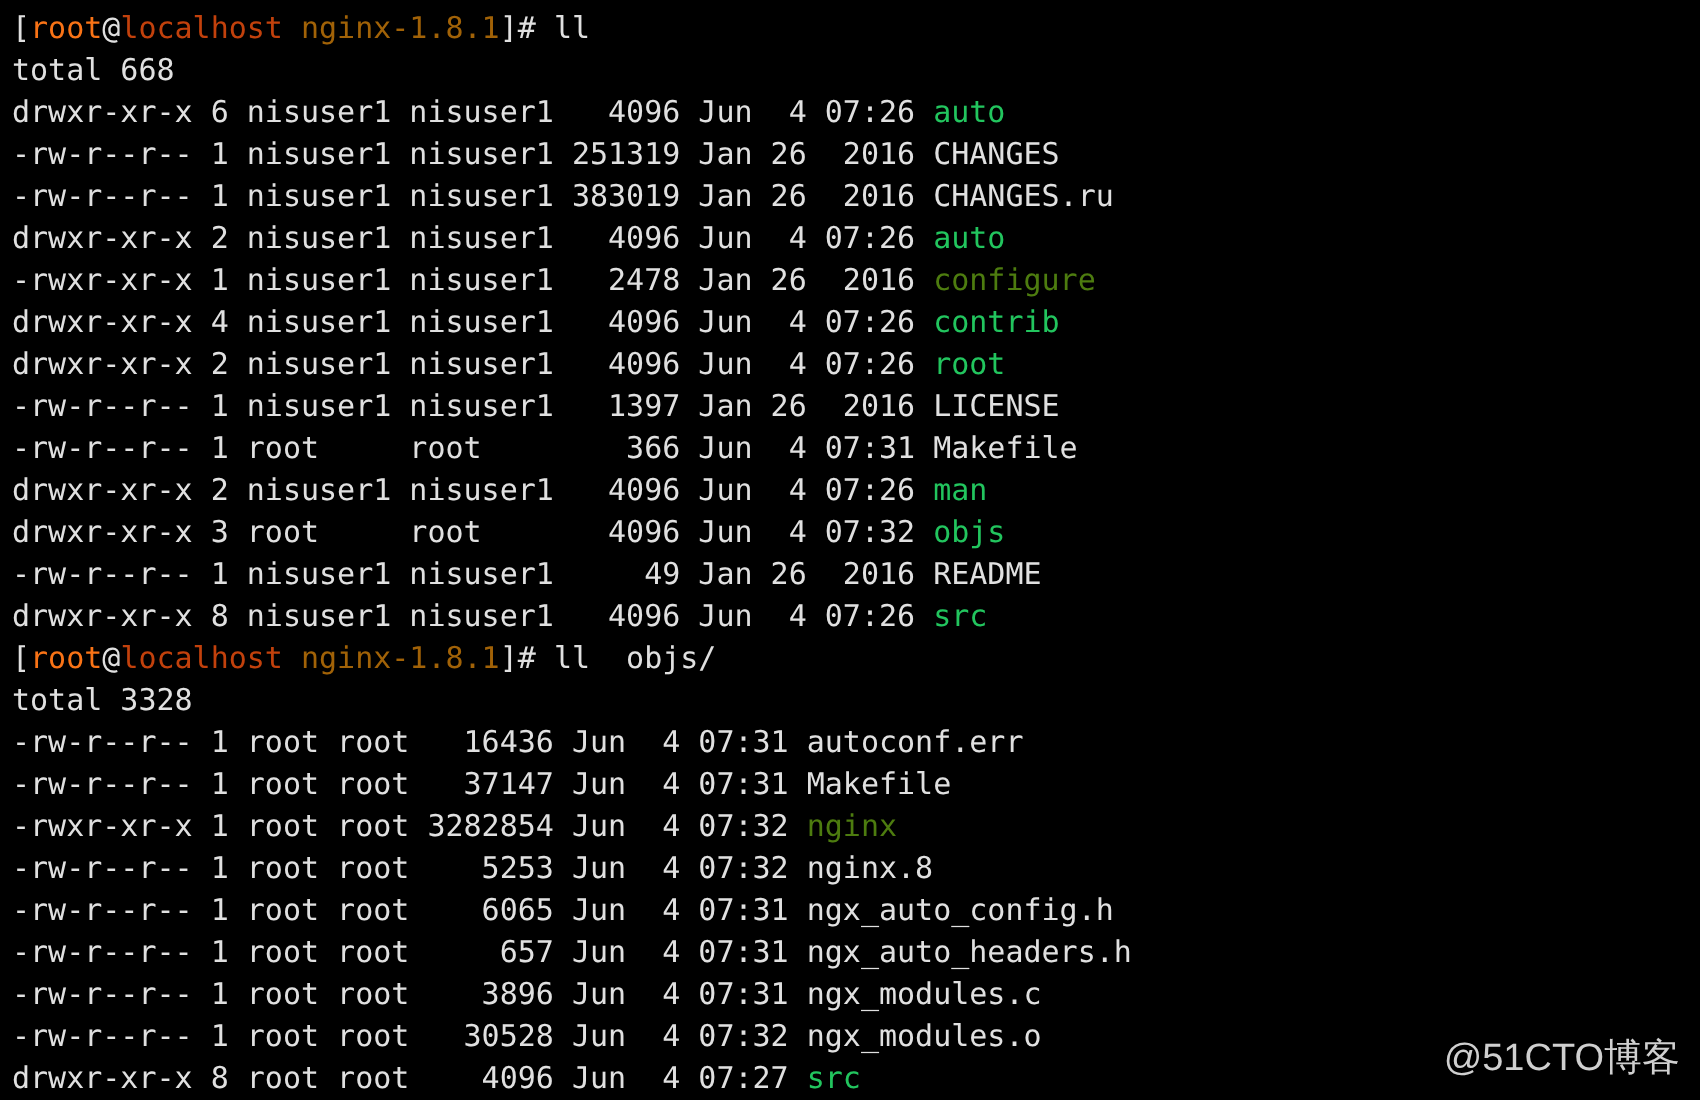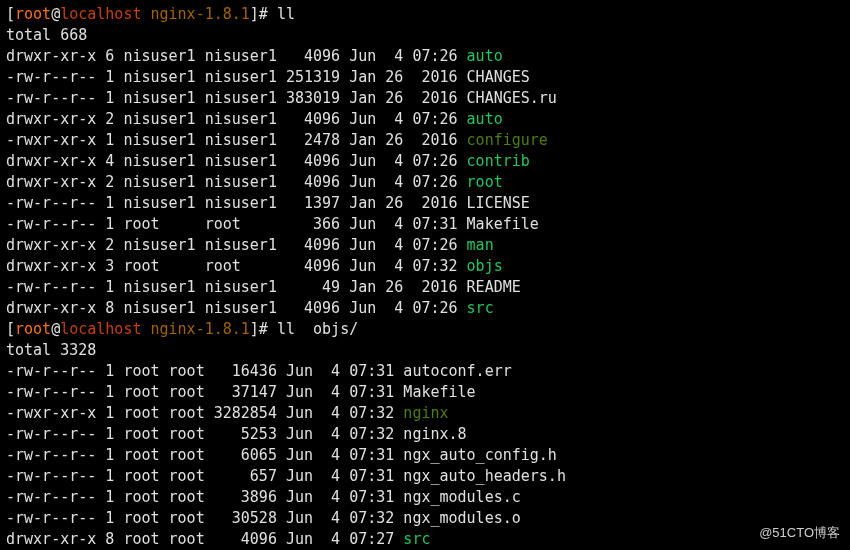--- a/index.html
+++ b/index.html
@@ -23,21 +23,21 @@
   .prompt-path { color: #a16207; }
   .dir  { color: #22c55e; }
   .exec { color: #4d7c0f; }
   .file { color: #e0e0e0; }
   .watermark {
     position: absolute;
     right: 10px;
     bottom: 8px;
     color: #cfcfcf;
     font-family: sans-serif;
-    font-size: 13px;
+    font-size: 19px;
   }
 </style>
 </head>
 <body>
 
 <div class="term"><span>[<span class="prompt-user">root</span><span>@</span><span class="prompt-host">localhost</span><span class="prompt-path"> nginx-1.8.1</span>]# <span>ll</span></span>
 <span>total 668</span>
 <span id="ls1-block"><span>drwxr-xr-x 6 nisuser1 nisuser1   4096 Jun  4 07:26 <span class="dir">auto</span></span>
 <span>-rw-r--r-- 1 nisuser1 nisuser1 251319 Jan 26  2016 <span class="file">CHANGES</span></span>
 <span>-rw-r--r-- 1 nisuser1 nisuser1 383019 Jan 26  2016 <span class="file">CHANGES.ru</span></span>

